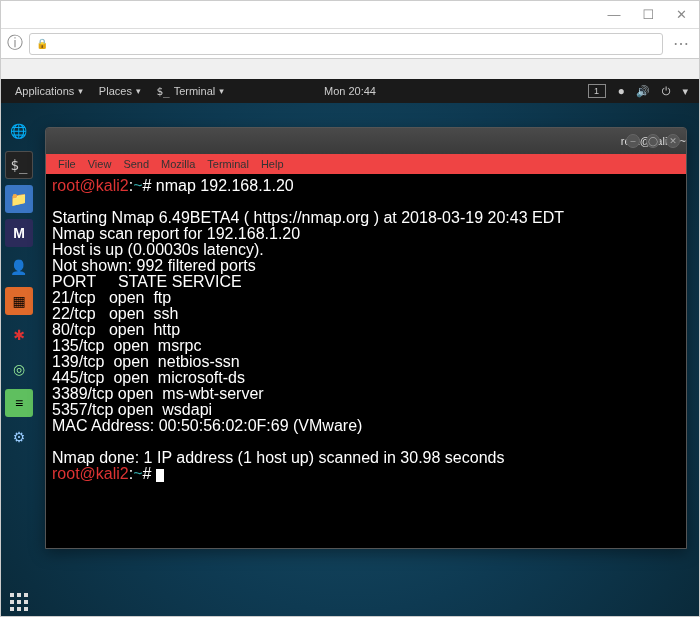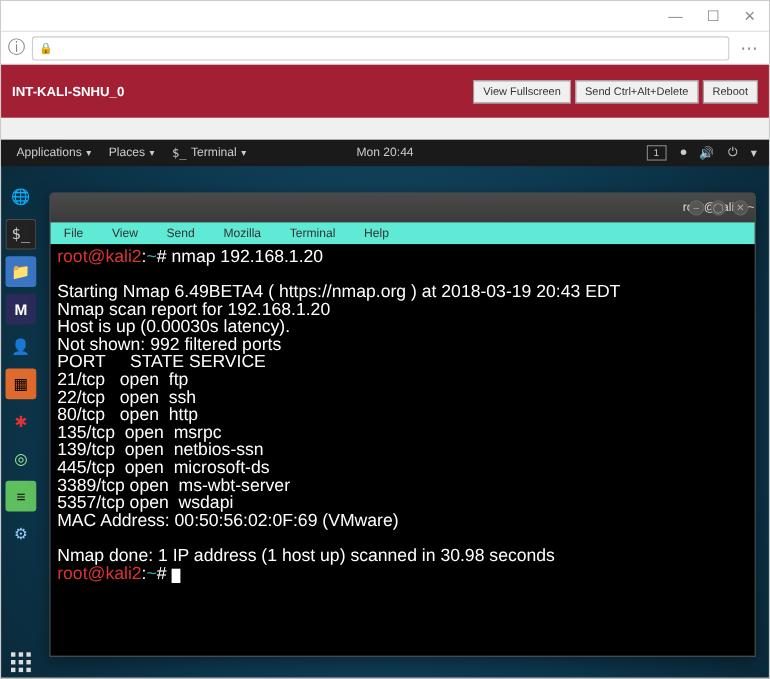--- a/index.html
+++ b/index.html
@@ -46,21 +46,21 @@
 .dock-item.active { box-shadow: inset 0 0 0 1px #fff3; background: #222; }
 .dock-sep { flex: 1; }
 .dock-apps { width: 28px; height: 28px; display: grid; grid-template-columns: repeat(3, 4px); grid-template-rows: repeat(3, 4px); gap: 3px; align-content: center; justify-content: center; cursor: pointer; }
 .dock-apps div { background: #ddd; }
 
 
 .term-window { position: absolute; top: 48px; left: 44px; right: 12px; height: 422px; background: #3b3b3b; border: 1px solid #555; border-radius: 4px 4px 0 0; display: flex; flex-direction: column; box-shadow: 0 4px 16px rgba(0,0,0,0.4); }
 .term-titlebar { height: 26px; background: linear-gradient(#4a4a4a,#3a3a3a); display: flex; align-items: center; justify-content: flex-end; position: relative; color: #ddd; font-size: 11px; border-radius: 4px 4px 0 0; }
 .term-winbtns { position: absolute; right: 6px; display: flex; gap: 6px; }
 .term-winbtns span { width: 14px; height: 14px; border-radius: 50%; background: #555; border: 1px solid #666; display: inline-flex; align-items: center; justify-content: center; font-size: 9px; color: #aaa; cursor: pointer; }
-.term-menubar { height: 20px; background: #5eead4; display: flex; align-items: center; padding: 0 6px; font-size: 11px; color: #333; gap: 14px; }
+.term-menubar { height: 20px; background: #ef4444; display: flex; align-items: center; padding: 0 6px; font-size: 11px; color: #333; gap: 0; }
 .term-menubar span { padding: 0 6px; cursor: pointer; }
 .term-body { flex: 1; background: #000; color: #fff; font-family: Liberation Sans, sans-serif; font-size: 16px; line-height: 16px; padding: 4px 6px; overflow: hidden; white-space: pre; }
 .prompt-user { color: #d33; }
 .prompt-path { color: #3aa; }
 .cursor { display: inline-block; width: 8px; height: 13px; background: #fff; vertical-align: text-bottom; }
 
 .caret { font-size: 9px; }
 </style>
 </head>
 <body>
@@ -76,26 +76,20 @@
   </div>
 
   <div class="ff-urlbar">
     <span style="color:#888">ⓘ</span>
     <div class="ff-urlbox">
       <span class="ff-lock">🔒</span>
     </div>
     <span class="ff-dots">⋯</span>
   </div>
 
-  <div class="lab-bar">
-    <div class="lab-title">INT-KALI-SNHU_0</div>
-    <button class="lab-btn">View Fullscreen</button>
-    <button class="lab-btn">Send Ctrl+Alt+Delete</button>
-    <button class="lab-btn">Reboot</button>
-  </div>
 
   <div class="desktop">
 
     <div class="gnome-panel">
       <div class="panel-item">
         <span>Applications</span>
           <span class="caret">▾</span>
       </div>
       <div class="panel-item">
         <span>Places</span>

